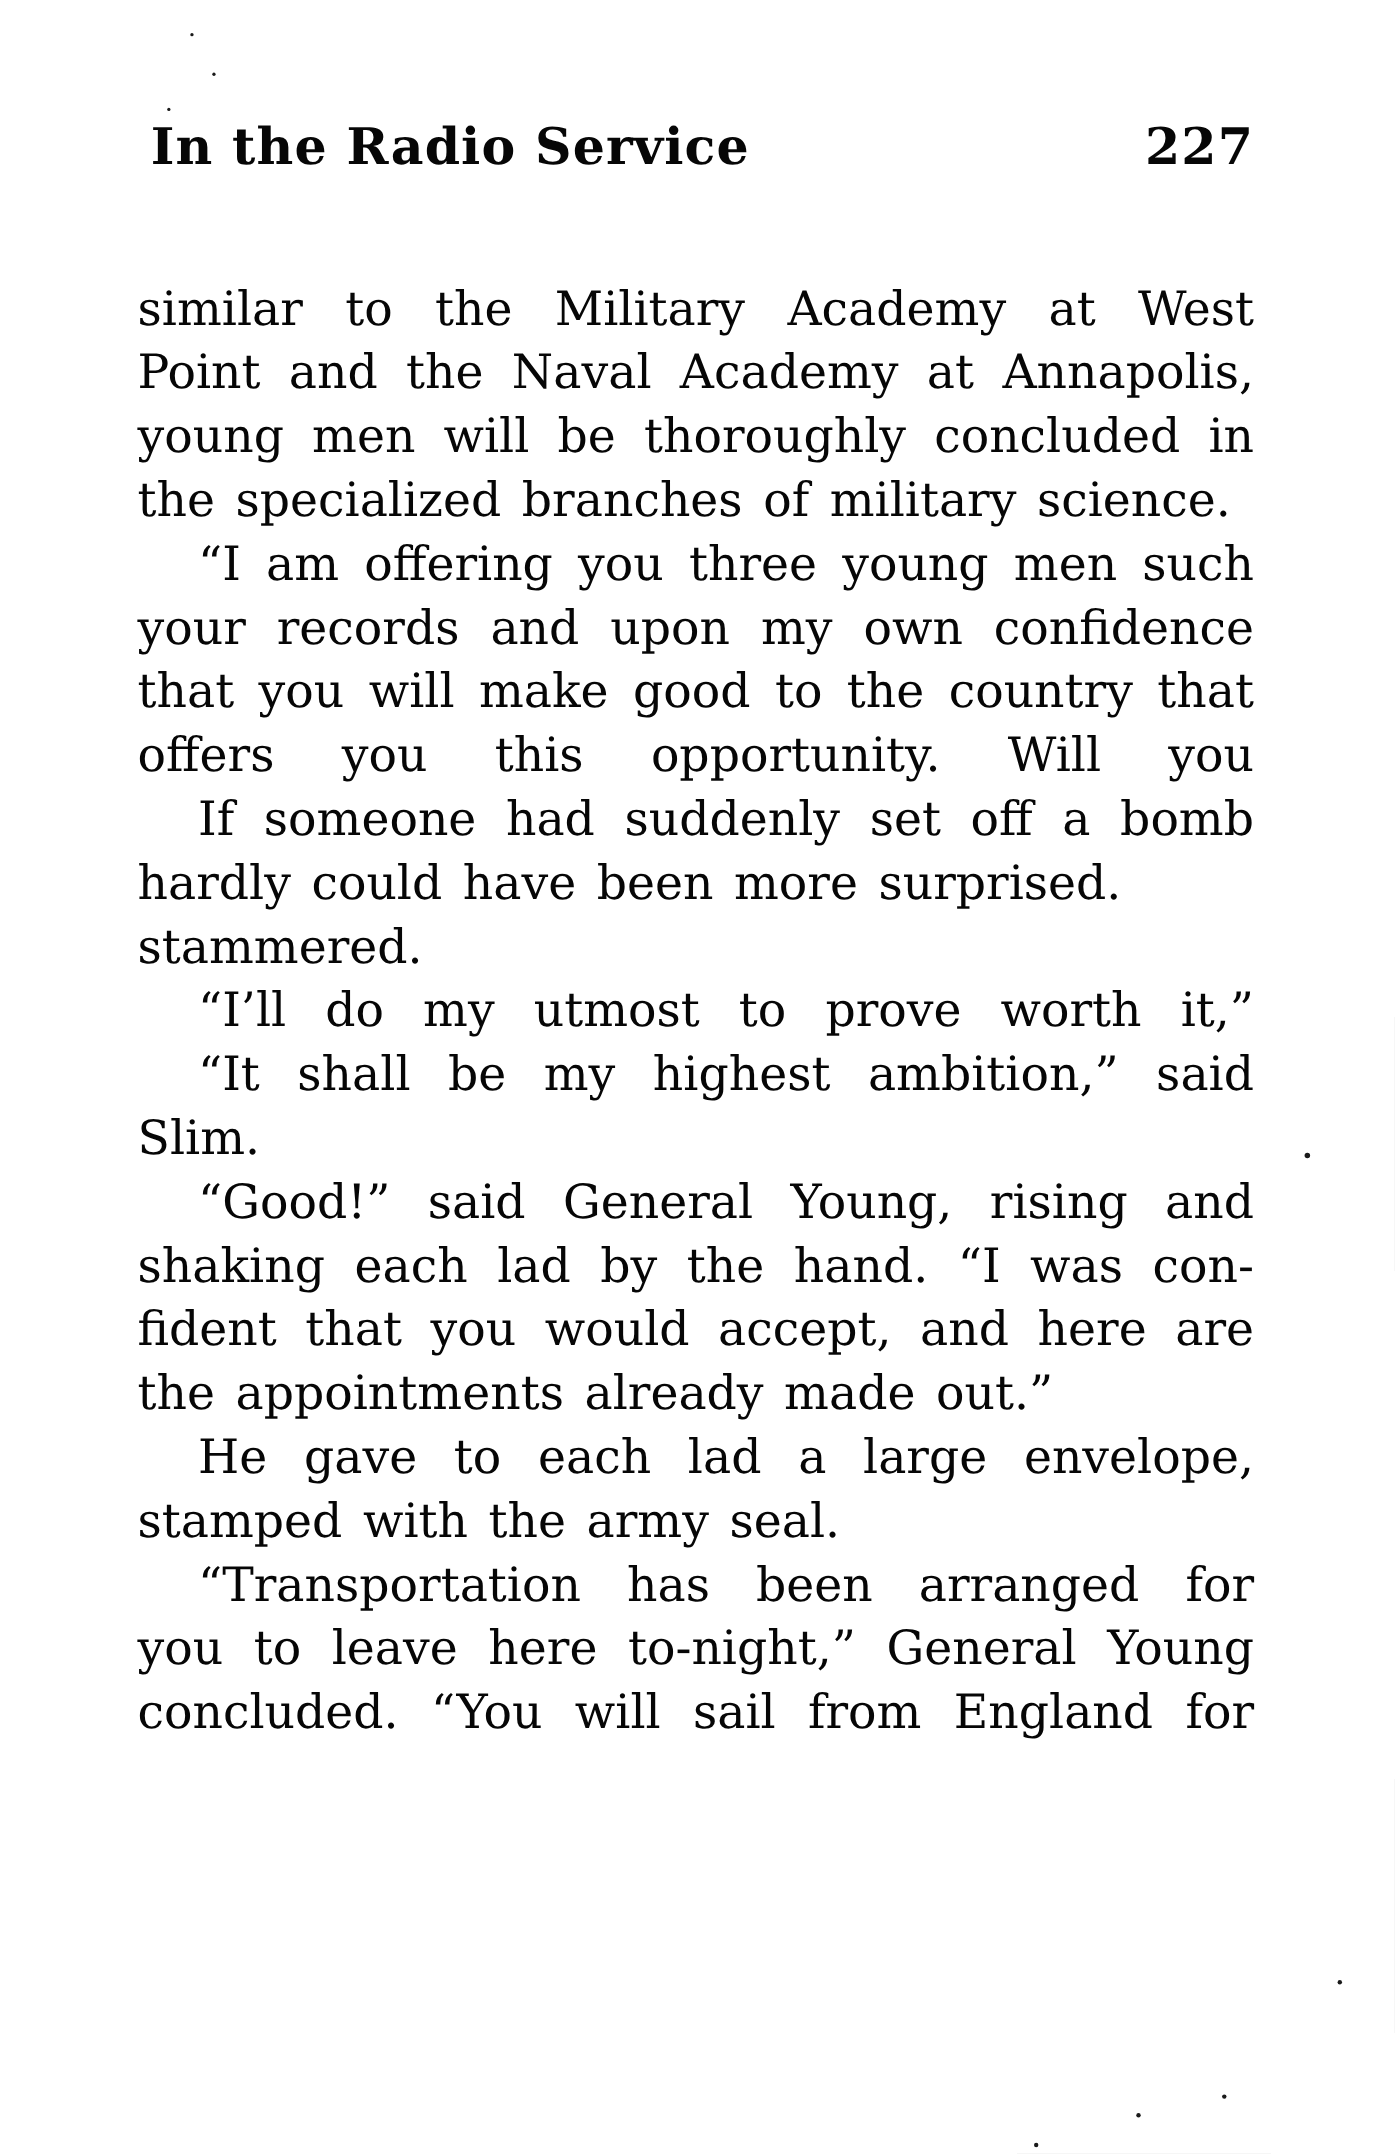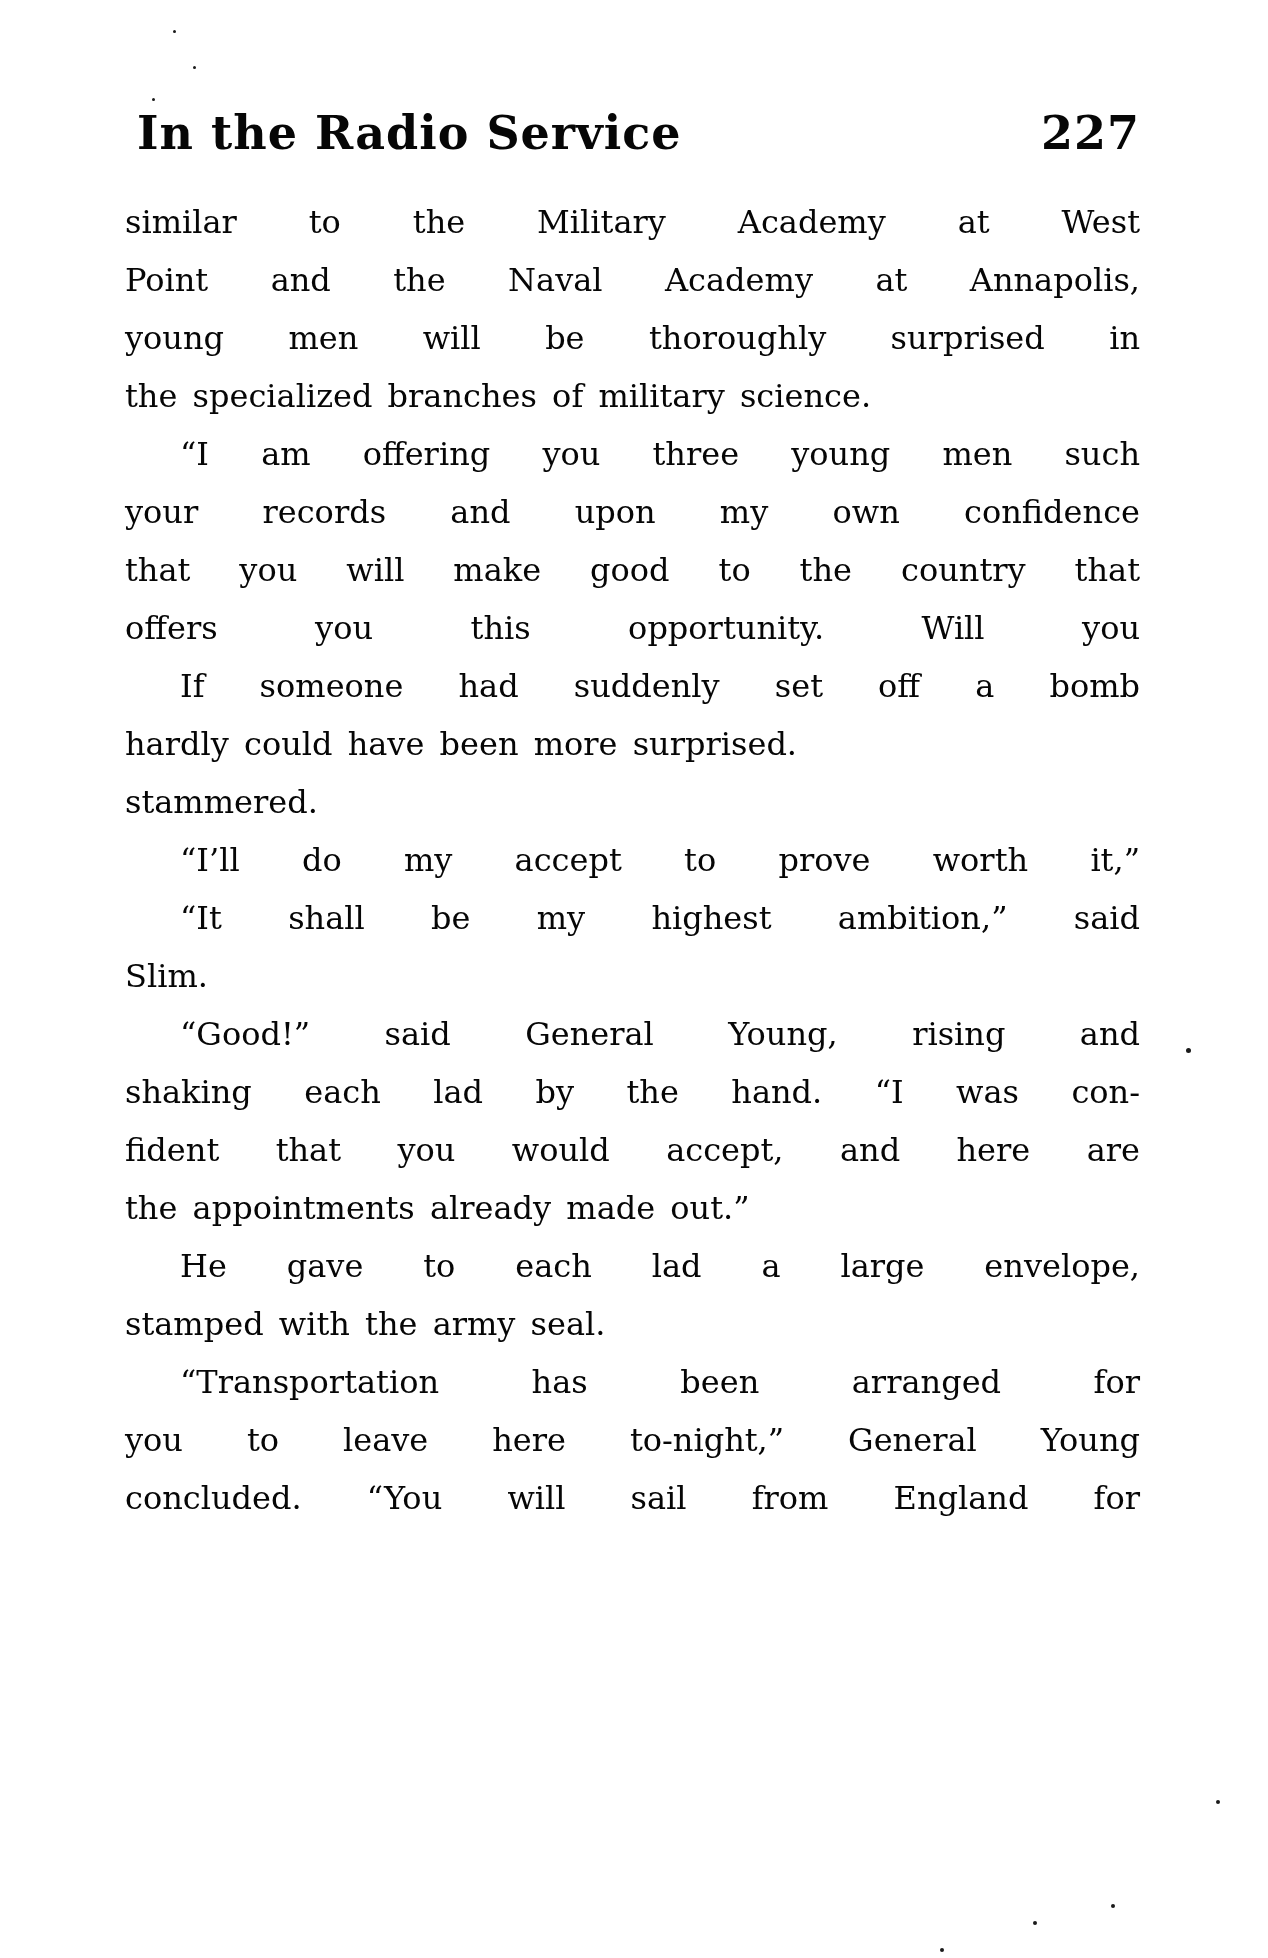--- a/index.html
+++ b/index.html
@@ -35,22 +35,22 @@
     display: block;
     text-align: left;
     transform: translateX(12px);
   }
   .running-header .pagenum {
     position: absolute;
     right: 0;
     top: 0;
   }
   .body-text {
-    margin-top: 35px;
-    font-size: 32px;
+    margin-top: 94px;
+    font-size: 43px;
     line-height: 58px;
     word-spacing: 5px;
   }
   .line {
     text-align: justify;
     text-align-last: left;
     white-space: normal;
     height: 58px;
     overflow: visible;
   }
@@ -71,30 +71,30 @@
 
 <div class="page">
   <div class="text-block">
     <div class="running-header">
       <span class="title">In the Radio Service</span>
       <span class="pagenum">227</span>
     </div>
     <div class="body-text">
         <div class="line just">similar to the Military Academy at West</div>
         <div class="line just">Point and the Naval Academy at Annapolis,</div>
-        <div class="line just">young men will be thoroughly surprised in</div>
+        <div class="line just">young men will be thoroughly concluded in</div>
         <div class="line">the specialized branches of military science.</div>
         <div class="line indent just">“I am offering you three young men such</div>
         <div class="line just">your records and upon my own confidence</div>
         <div class="line just">that you will make good to the country that</div>
         <div class="line just">offers you this opportunity. Will you</div>
         <div class="line indent just">If someone had suddenly set off a bomb</div>
         <div class="line">hardly could have been more surprised.</div>
         <div class="line">stammered.</div>
-        <div class="line indent just">“I’ll do my accept to prove worth it,”</div>
+        <div class="line indent just">“I’ll do my utmost to prove worth it,”</div>
         <div class="line indent just">“It shall be my highest ambition,” said</div>
         <div class="line">Slim.</div>
         <div class="line indent just">“Good!” said General Young, rising and</div>
         <div class="line just">shaking each lad by the hand. “I was con-</div>
         <div class="line just">fident that you would accept, and here are</div>
         <div class="line">the appointments already made out.”</div>
         <div class="line indent just">He gave to each lad a large envelope,</div>
         <div class="line">stamped with the army seal.</div>
         <div class="line indent just">“Transportation has been arranged for</div>
         <div class="line just">you to leave here to-night,” General Young</div>

